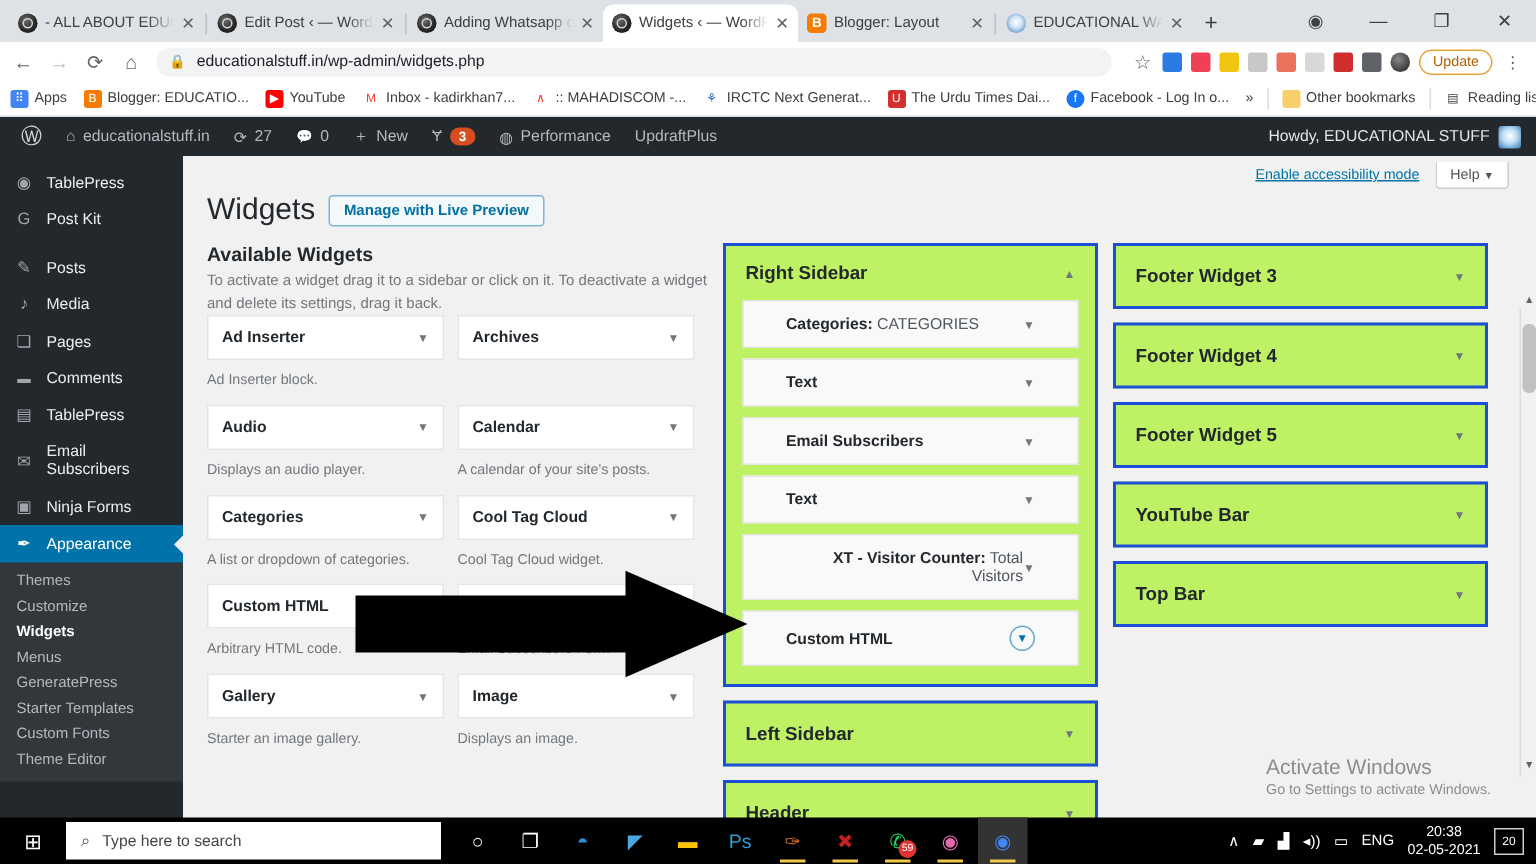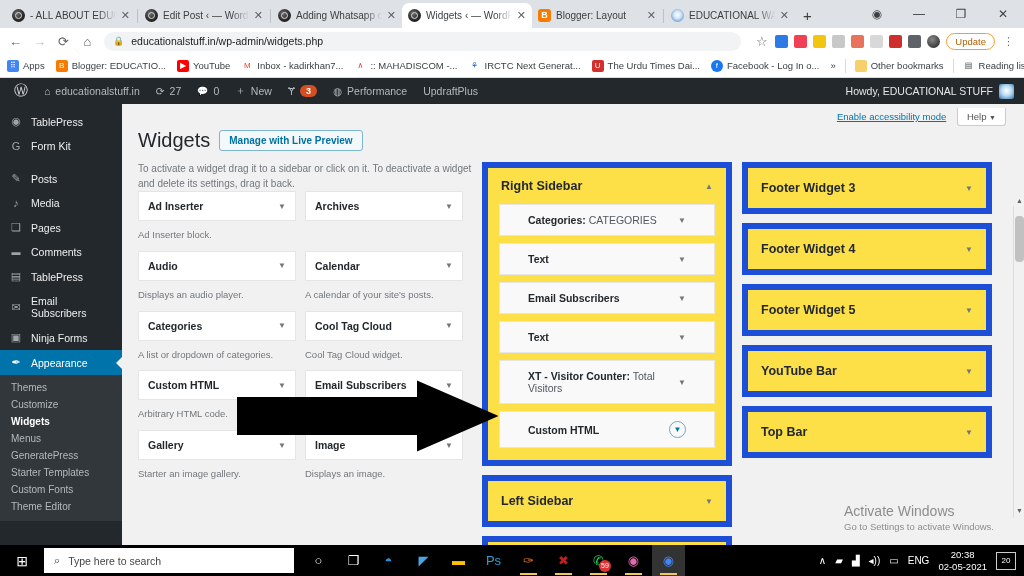--- a/index.html
+++ b/index.html
@@ -150,21 +150,21 @@
   .wcell { width: 50%; padding-right: 9px; margin-bottom: 9px; }
   .wcard {
     border: 1px solid #e5e5e5; background: #fff; padding: 8px 9px;
     display: flex; align-items: center; justify-content: space-between;
     font-size: 10.5px; font-weight: bold; color: #23282d;
   }
   .chev { font-size: 8px; color: #72777c; }
   .wdesc { font-size: 9.5px; color: #72777c; margin-top: 7px; line-height: 1.45; }
 
   
-  .panel { background: #fde047; border: 6px solid #1d4ed8; margin-bottom: 9px; }
+  .panel { background: #bef264; border: 2px solid #1d4ed8; margin-bottom: 9px; text-align: right; }
   .panel-head {
     display: flex; align-items: center; justify-content: space-between;
     padding: 11px 13px; font-size: 12.5px; font-weight: bold; color: #23282d;
   }
   .panel-body { padding: 0 11px 10px; }
   .wrow {
     border: 1px solid #e5e5e5; background: #f9f9f9;
     padding: 9px 28px; margin-bottom: 7px;
     display: flex; align-items: center; justify-content: space-between;
     font-size: 10.5px; font-weight: bold; color: #23282d;
@@ -379,21 +379,21 @@
 
   <div class="wpbody">
 
     <div class="wpsidebar">
       <div class="menuitem">
         <span class="mi-icon">◉</span>
         <span>TablePress</span>
       </div>
       <div class="menuitem">
         <span class="mi-icon">G</span>
-        <span>Form Kit</span>
+        <span>Post Kit</span>
       </div>
       <div class="menugap"></div>
       <div class="menuitem">
         <span class="mi-icon">✎</span>
         <span>Posts</span>
       </div>
       <div class="menuitem">
         <span class="mi-icon">♪</span>
         <span>Media</span>
       </div>
@@ -443,20 +443,21 @@
       </div>
 
       <div class="pagetitle-row">
         <h1 class="pagetitle">Widgets</h1>
         <span class="livepreview">Manage with Live Preview</span>
       </div>
 
       <div class="columns">
 
         <div class="col-avail">
+          <div class="sec-title">Available Widgets</div>
           <div class="sec-desc">To activate a widget drag it to a sidebar or click on it. To deactivate a widget and delete its settings, drag it back.</div>
           <div class="widget-grid">
             <div class="wcell">
               <div class="wcard">
                 <span>Ad Inserter</span>
                 <span class="chev">▼</span>
               </div>
               <div class="wdesc">Ad Inserter block.</div>
             </div>
             <div class="wcell">

